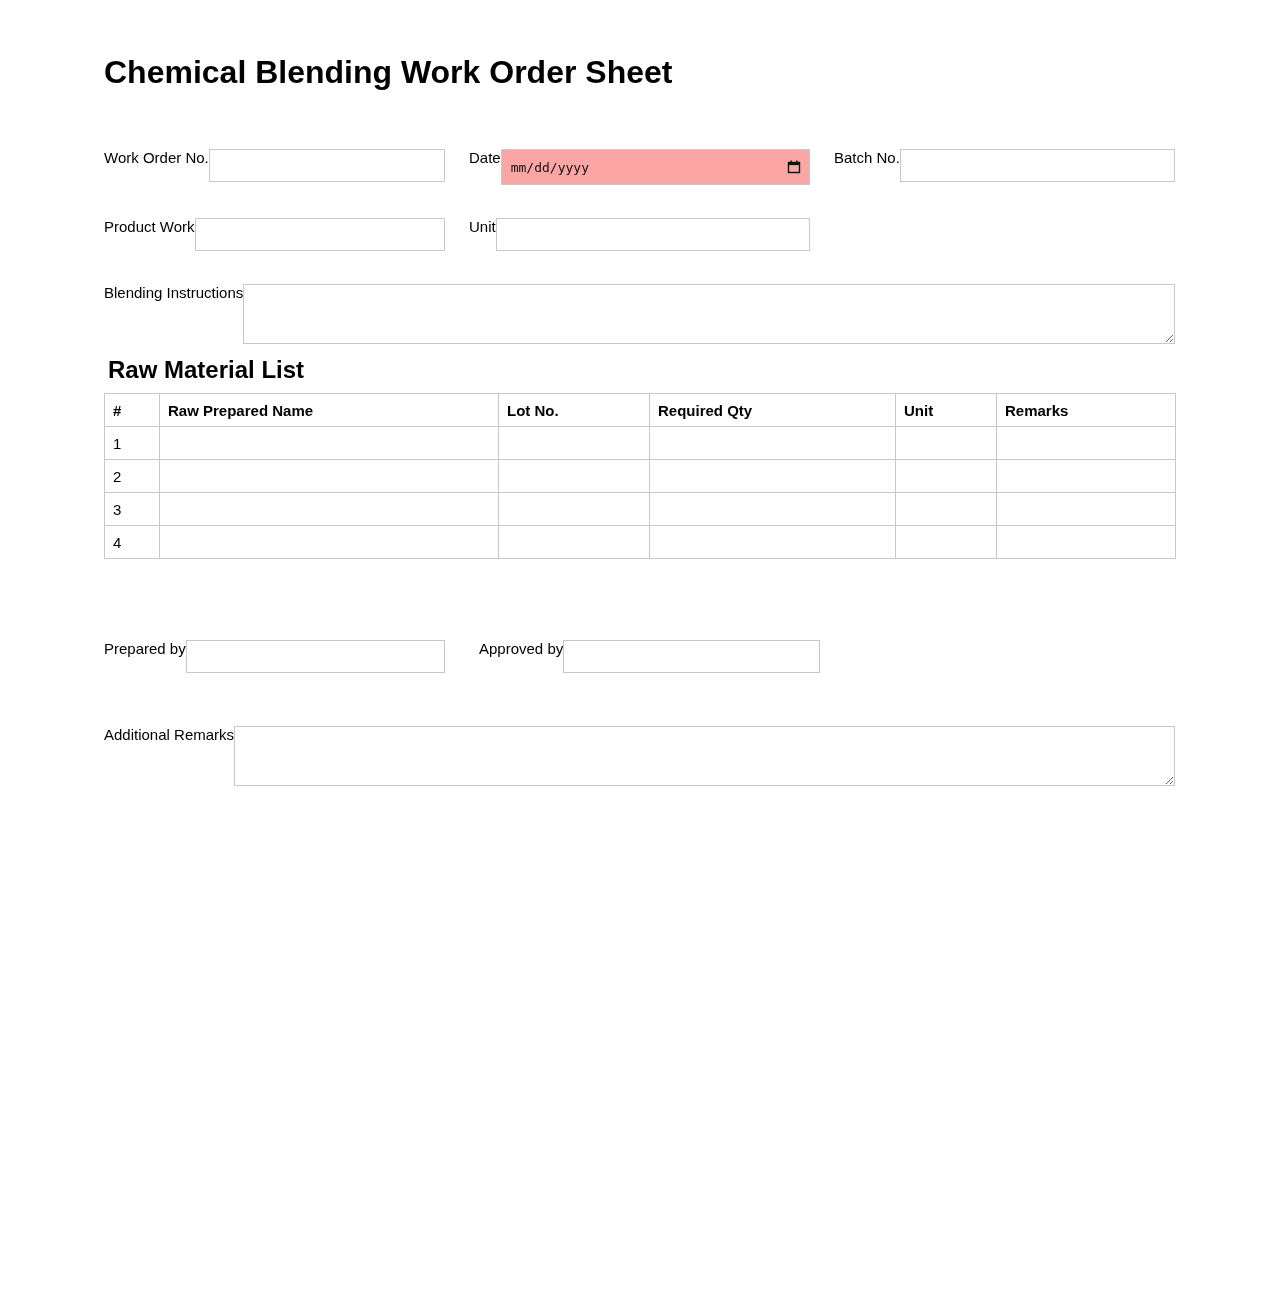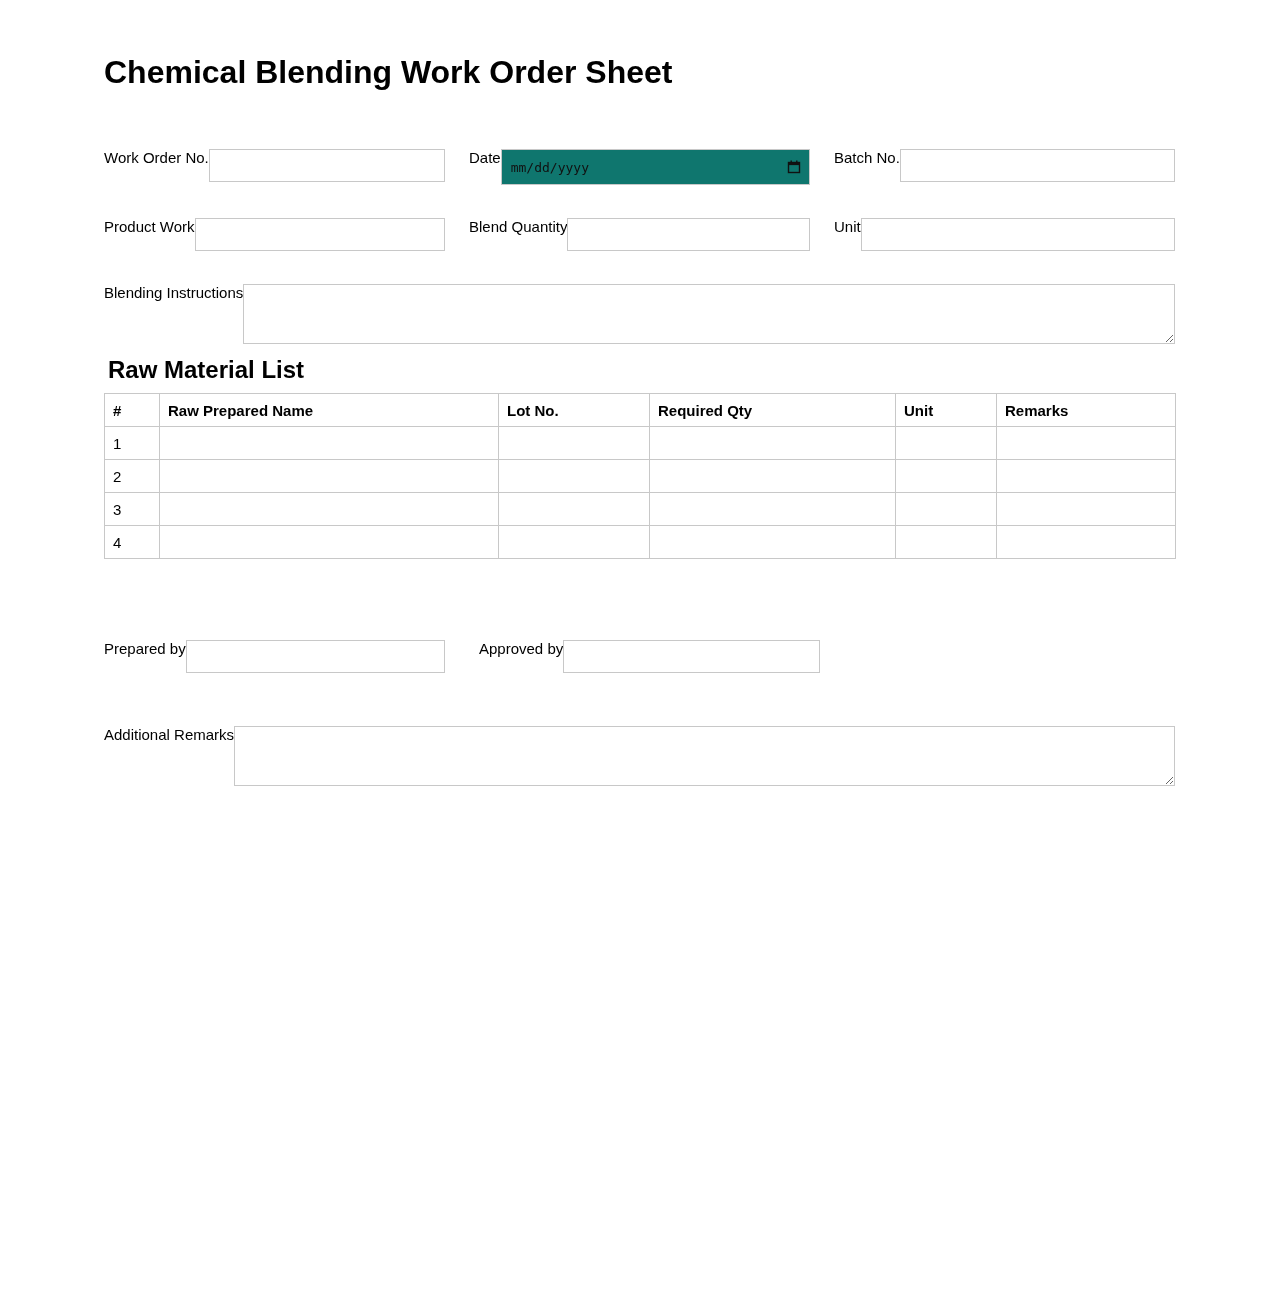--- a/index.html
+++ b/index.html
@@ -60,21 +60,21 @@
       font-family: "Liberation Sans", sans-serif;
       font-size: 14px;
       padding: 4px 8px;
       outline: none;
     }
     .date-input {
       box-sizing: border-box;
       height: 36px;
       width: 100%;
       border: 1px solid #c8c8c8;
-      background: #0f766e;
+      background: #fca5a5;
       display: flex;
       align-items: center;
       justify-content: space-between;
       padding: 0 8px 0 9px;
       cursor: text;
     }
     .date-placeholder {
       font-family: "DejaVu Sans Mono", "Liberation Mono", monospace;
       font-size: 13px;
       color: #111;
@@ -161,24 +161,20 @@
       <input class="text-input" type="text" value="" style="">
     </div>
   </div>
 
   <div class="row" style="top:174px;">
     <div class="field">
       <label>Product Work</label>
       <input class="text-input" type="text" value="" style="">
     </div>
     <div class="field">
-      <label>Blend Quantity</label>
-      <input class="text-input" type="text" value="" style="">
-    </div>
-    <div class="field">
       <label>Unit</label>
       <input class="text-input" type="text" value="" style="">
     </div>
   </div>
 
   <div class="row" style="top:240px;">
     <div class="field full">
       <label>Blending Instructions</label>
       <textarea class="area" style=""></textarea>
     </div>

